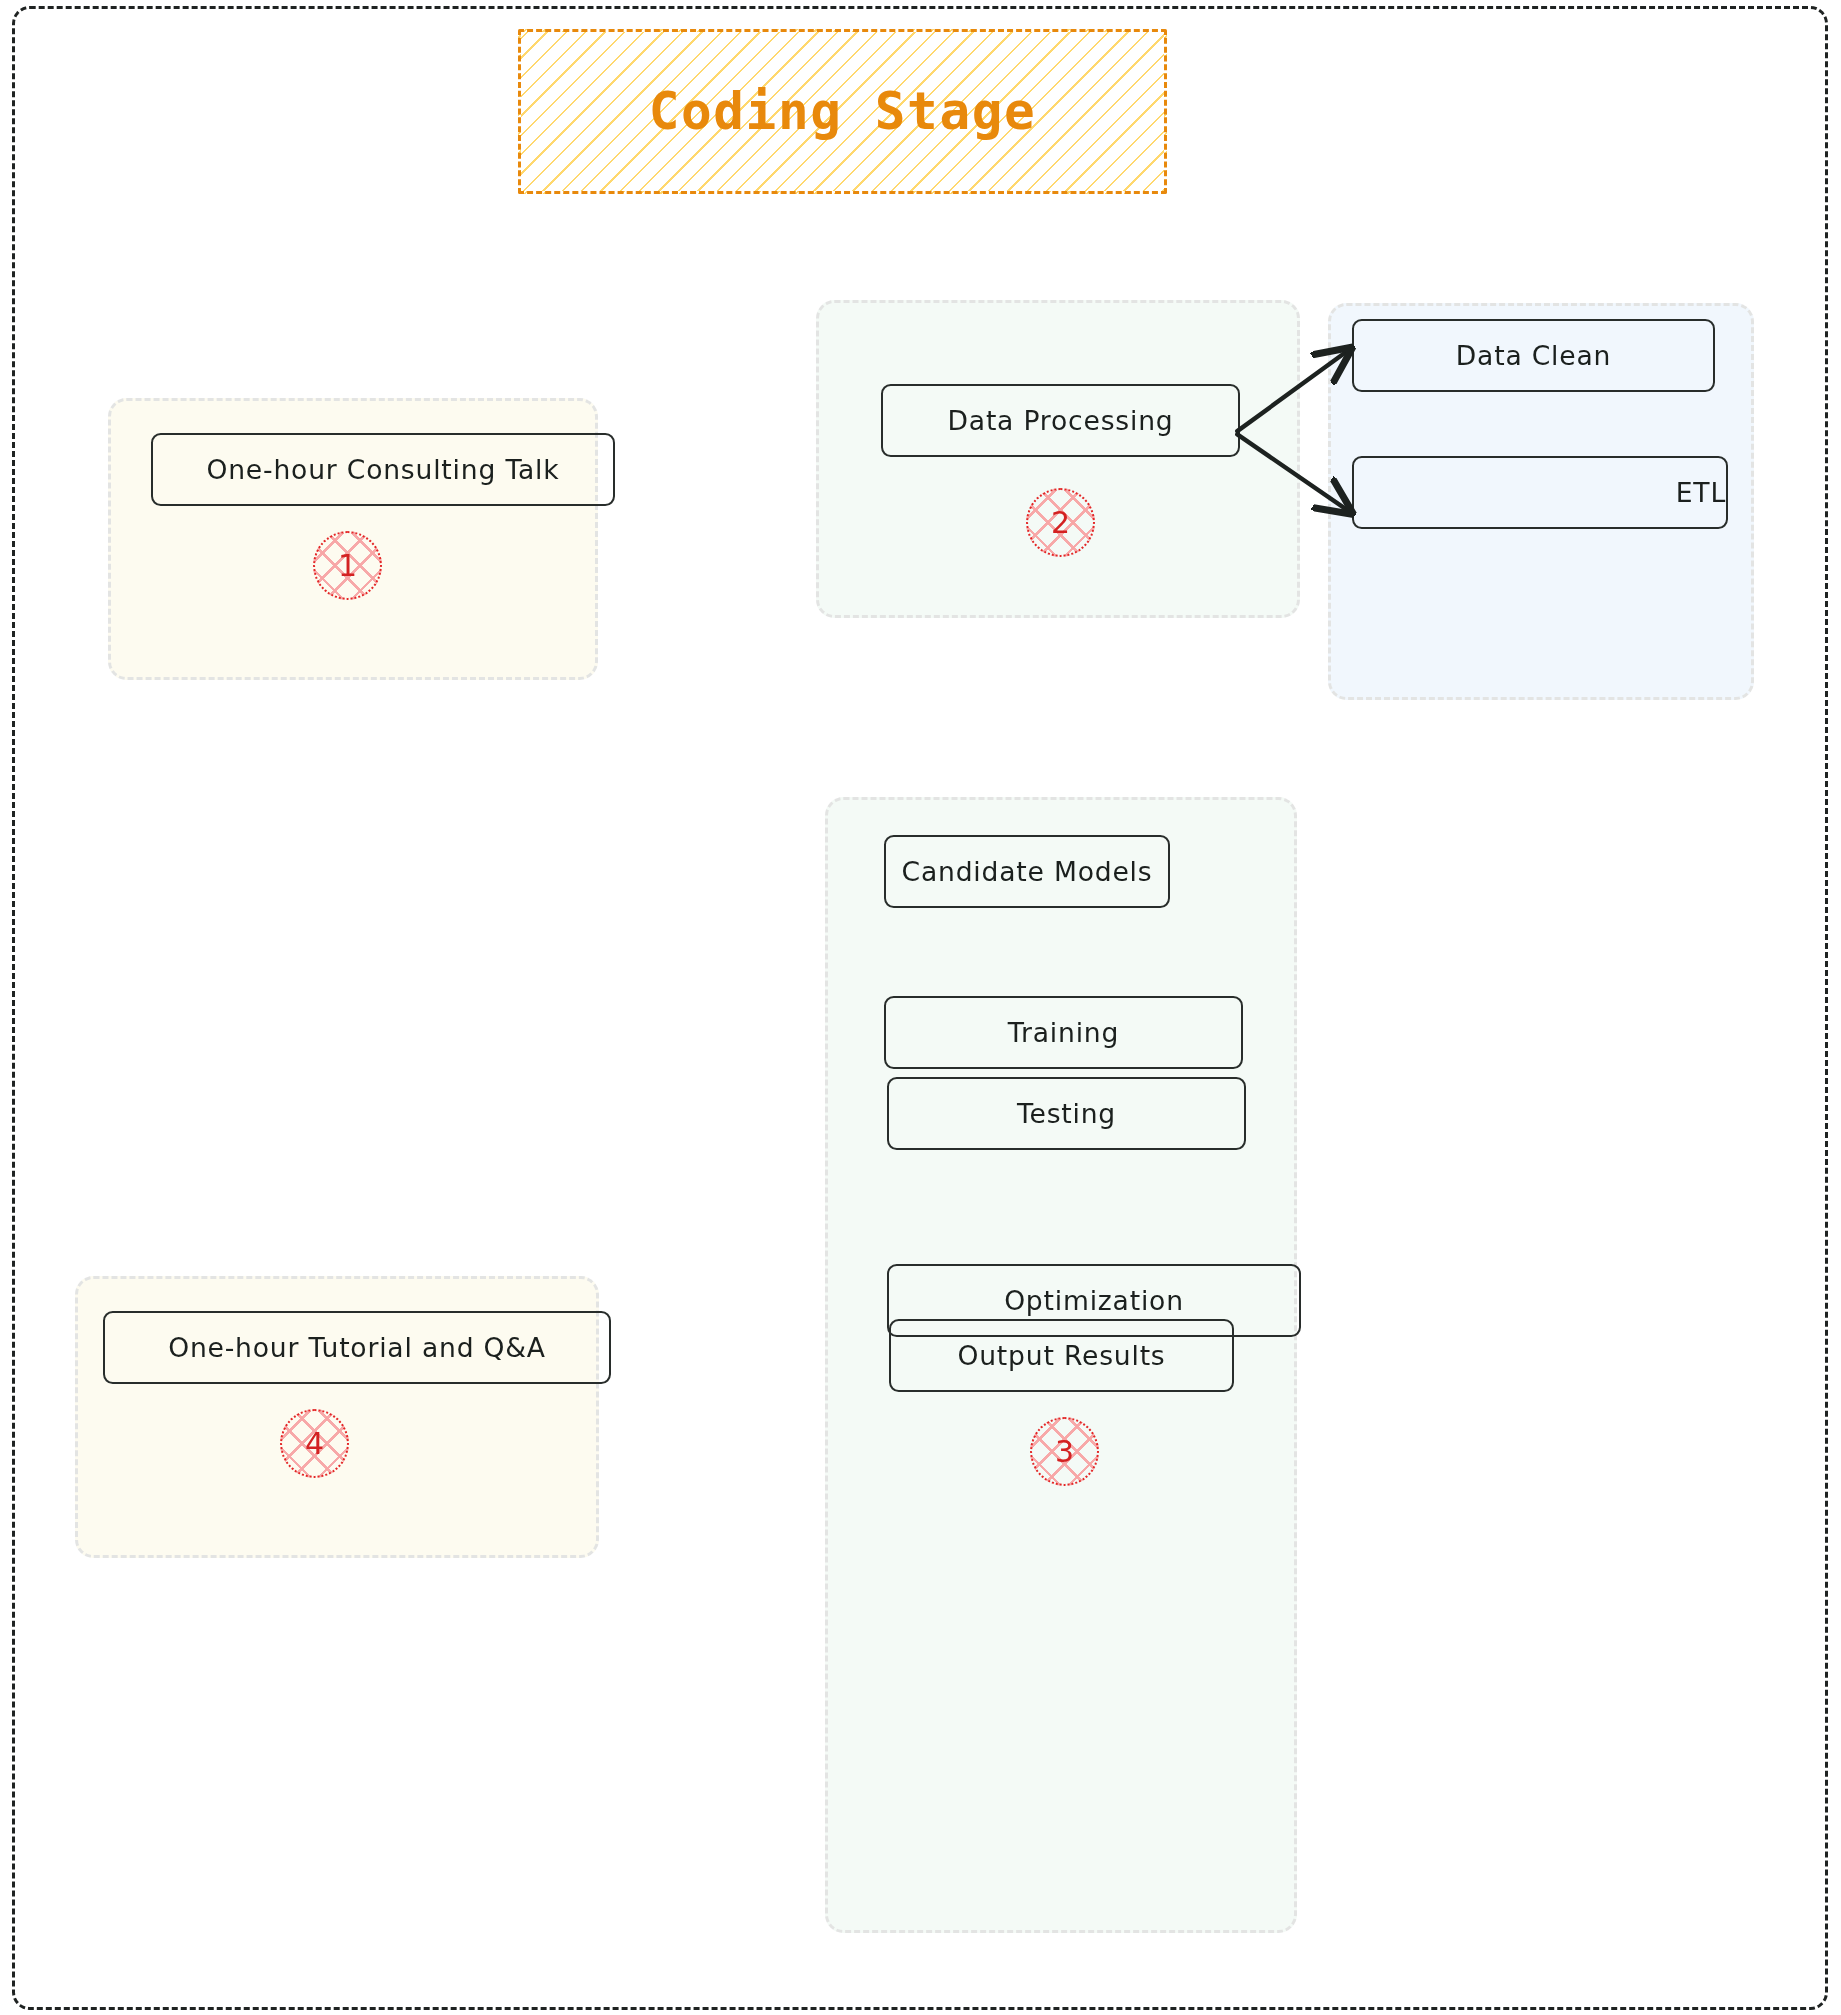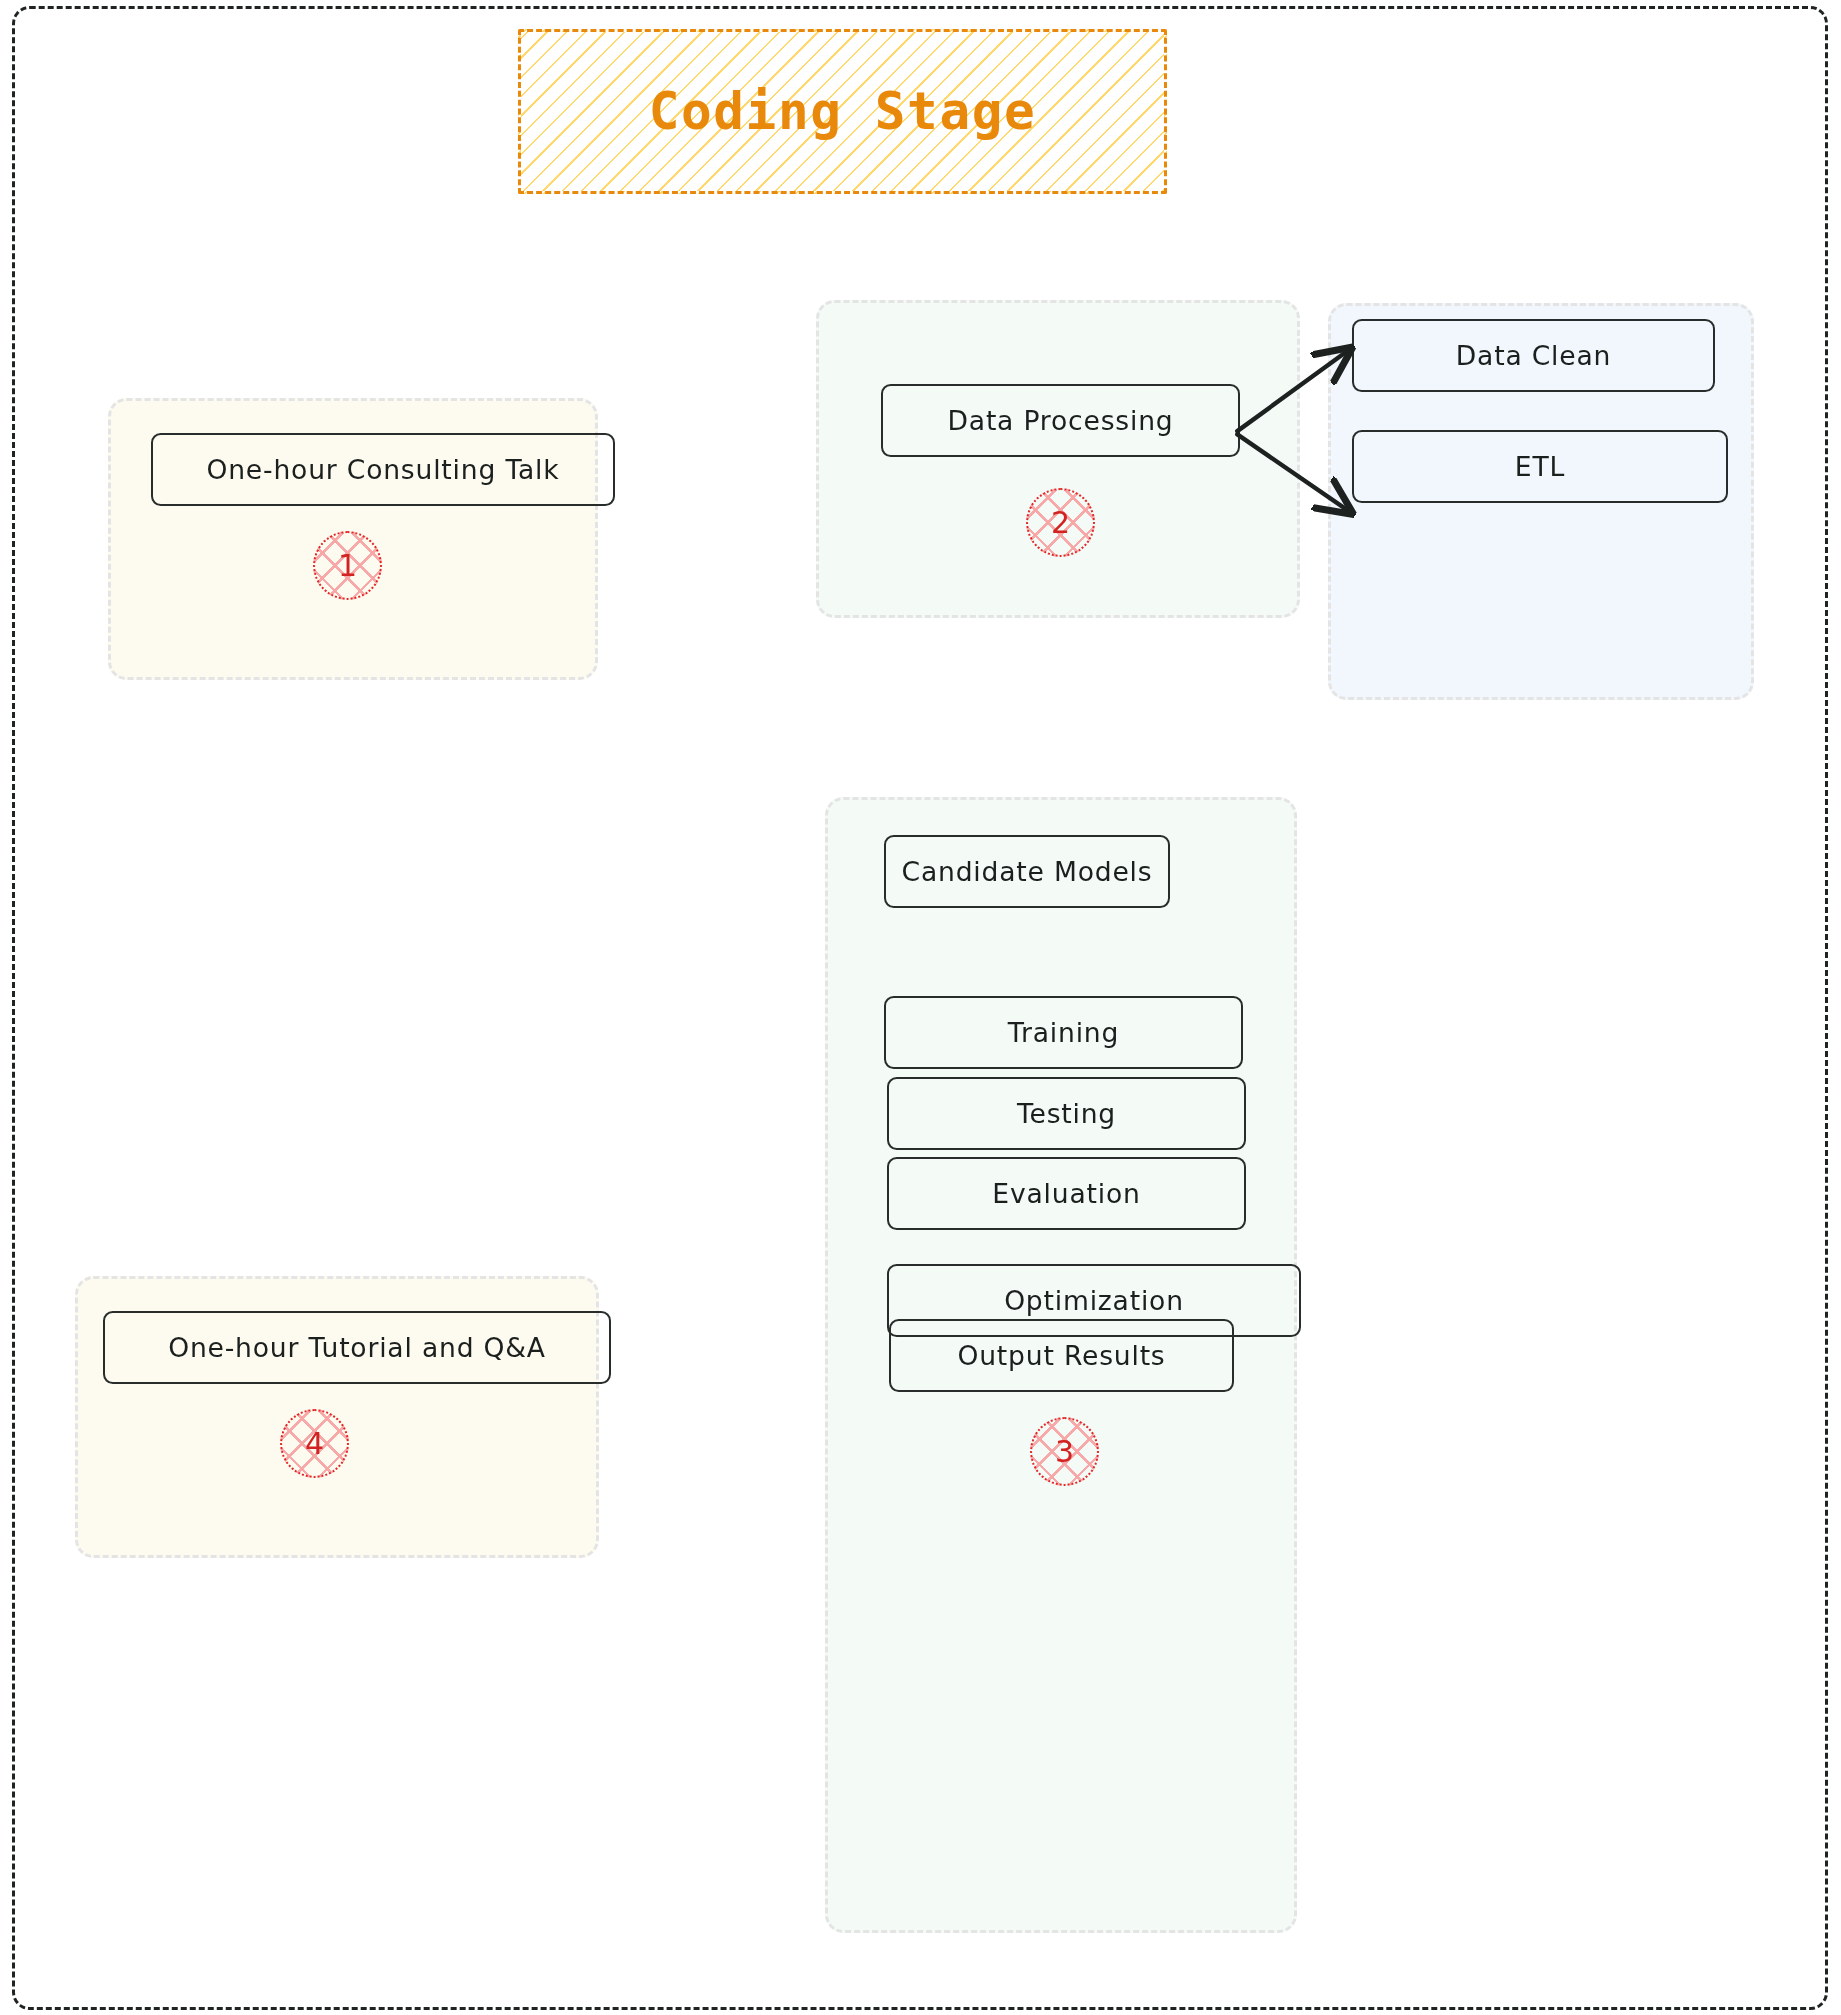--- a/index.html
+++ b/index.html
@@ -152,37 +152,34 @@
     </div>
     <div class="badge" style="left:207px; top:185px; width:69px; height:69px;">
       <span class="badge-num">2</span>
     </div>
   </div>
 
   <div class="group blue" style="left:1328px; top:303px; width:426px; height:397px;">
     <div class="node" style="left:21px; top:13.3px; width:363px; height:73px;">
       <span class="node-label">Data Clean</span>
     </div>
-    <div class="node" style="left:21px; top:124px; width:376px; height:73px;">
+    <div class="node" style="left:21px; top:150px; width:376px; height:73px;justify-content:flex-end;">
       <span class="node-label">ETL</span>
     </div>
   </div>
 
   <div class="group green" style="left:825px; top:797px; width:472px; height:1136px;">
     <div class="node" style="left:56px; top:35px; width:286px; height:73px;">
       <span class="node-label">Candidate Models</span>
     </div>
     <div class="node" style="left:56px; top:196px; width:359px; height:73px;">
       <span class="node-label">Training</span>
     </div>
     <div class="node" style="left:59px; top:277px; width:359px; height:73px;">
       <span class="node-label">Testing</span>
-    </div>
-    <div class="node" style="left:59px; top:357px; width:359px; height:73px;">
-      <span class="node-label">Evaluation</span>
     </div>
     <div class="node" style="left:59px; top:464px; width:414px; height:73px;">
       <span class="node-label">Optimization</span>
     </div>
     <div class="node" style="left:61px; top:519px; width:345px; height:73px;">
       <span class="node-label">Output Results</span>
     </div>
     <div class="badge" style="left:202px; top:617px; width:69px; height:69px;">
       <span class="badge-num">3</span>
     </div>

